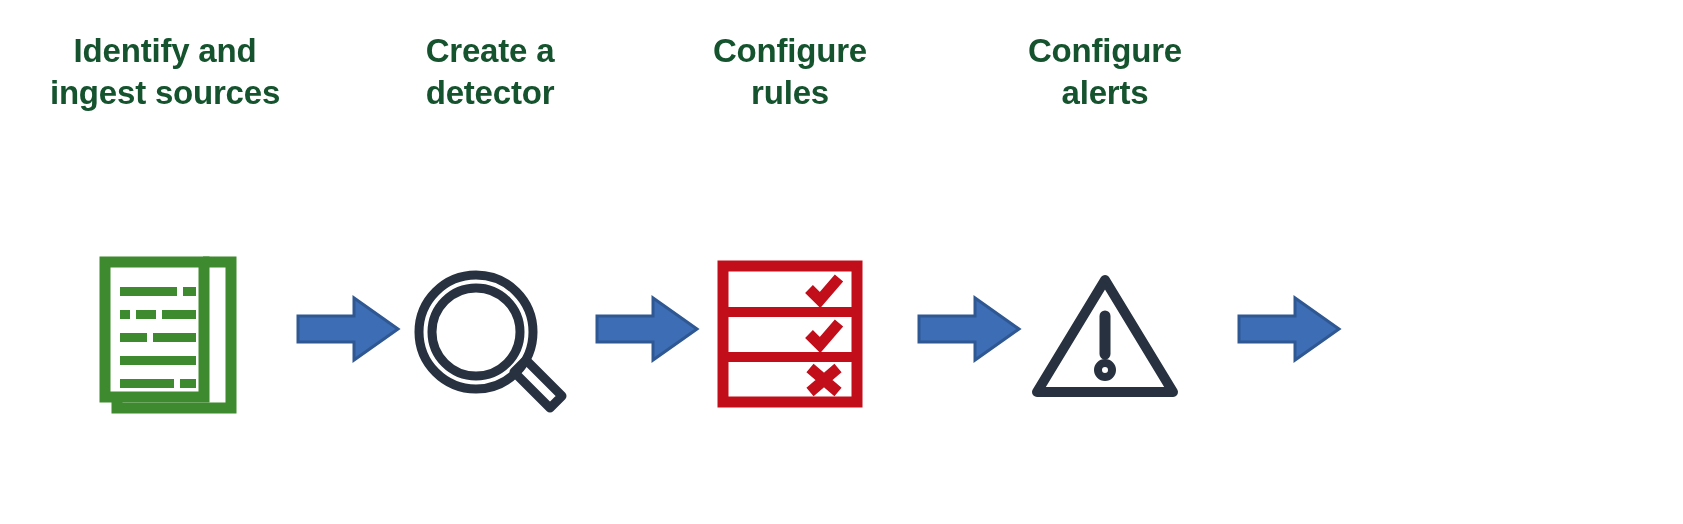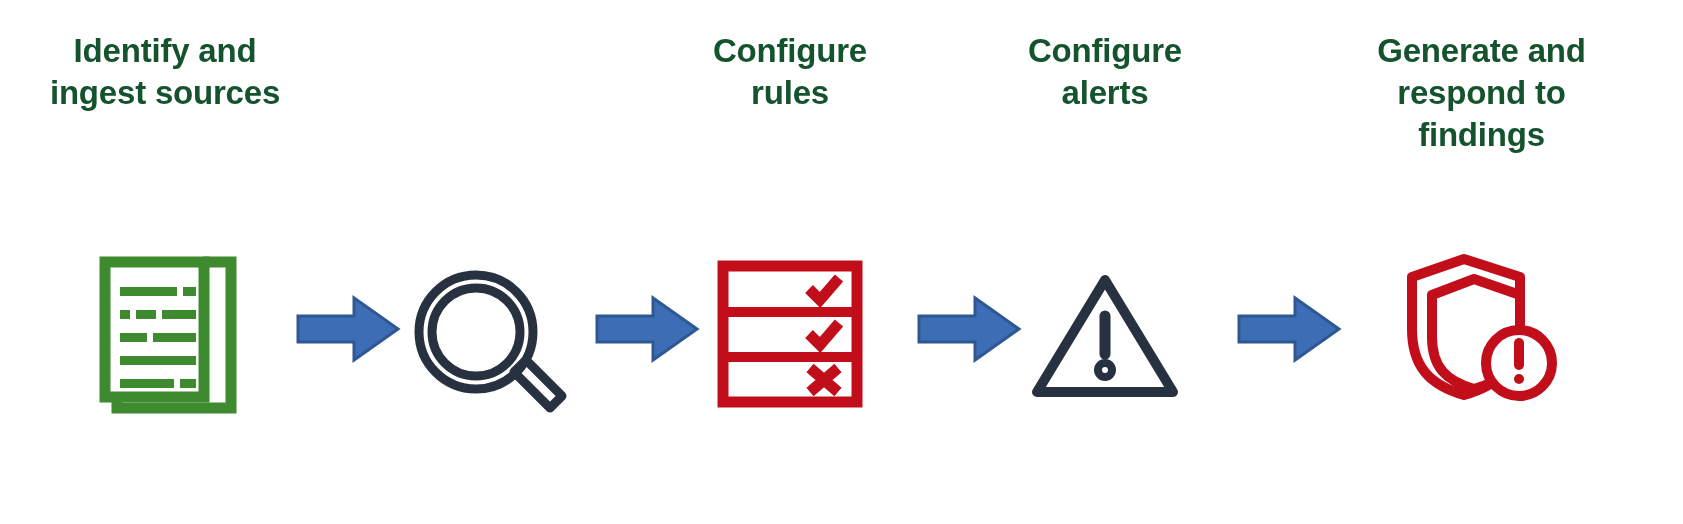--- a/index.html
+++ b/index.html
@@ -85,20 +85,22 @@
     </div>
   </div>
 
   <div class="arrow" style="left:296px;">
     <svg width="104" height="66" viewBox="0 0 104 66" aria-hidden="true">
       <path d="M2 20 H58 V2 L102 33 L58 64 V46 H2 Z" fill="#3D6DB5" stroke="#2F5893" stroke-width="3" stroke-linejoin="miter"></path>
     </svg>
   </div>
 
   <div class="step" style="left:330px; width:320px;">
+    <div class="step-label">Create a
+detector</div>
     <div class="step-icon" style="top:272px;">
       <span>
         <svg width="160" height="140" viewBox="0 0 160 140" aria-hidden="true">
           <circle cx="66" cy="60" r="57" fill="none" stroke="#27313F" stroke-width="9"></circle>
           <circle cx="66" cy="60" r="44" fill="none" stroke="#27313F" stroke-width="9"></circle>
           <path d="M104 100 L140 136 L152 124 L116 88 Z" fill="none" stroke="#27313F" stroke-width="9" stroke-linejoin="round"></path>
         </svg>
       </span>
     </div>
   </div>
@@ -150,33 +152,14 @@
       </span>
     </div>
   </div>
 
   <div class="arrow" style="left:1237px;">
     <svg width="104" height="66" viewBox="0 0 104 66" aria-hidden="true">
       <path d="M2 20 H58 V2 L102 33 L58 64 V46 H2 Z" fill="#3D6DB5" stroke="#2F5893" stroke-width="3" stroke-linejoin="miter"></path>
     </svg>
   </div>
 
-  <div class="step" style="left:1280px; width:403px;">
-    <div class="step-label">Generate and
-respond to
-findings</div>
-    <div class="step-icon" style="top:253px;">
-      <span>
-        <svg width="160" height="150" viewBox="0 0 160 150" aria-hidden="true">
-
-          <path d="M62 6 L118 24 V76 C118 114 96 132 62 142 C28 132 10 114 10 76 V24 Z" fill="none" stroke="#C10E1A" stroke-width="10" stroke-linejoin="round"></path>
-
-          <path d="M72 26 L118 42 V84 C118 114 100 128 72 136 C44 128 30 114 30 84 V42 Z" fill="none" stroke="#C10E1A" stroke-width="10" stroke-linejoin="round"></path>
-
-          <circle cx="117" cy="110" r="33" fill="#ffffff" stroke="#C10E1A" stroke-width="10"></circle>
-          <path d="M117 90 V112" fill="none" stroke="#C10E1A" stroke-width="10" stroke-linecap="round"></path>
-          <circle cx="117" cy="126" r="5" fill="#C10E1A"></circle>
-        </svg>
-      </span>
-    </div>
-  </div>
 
 </div>
 
 </body></html>

